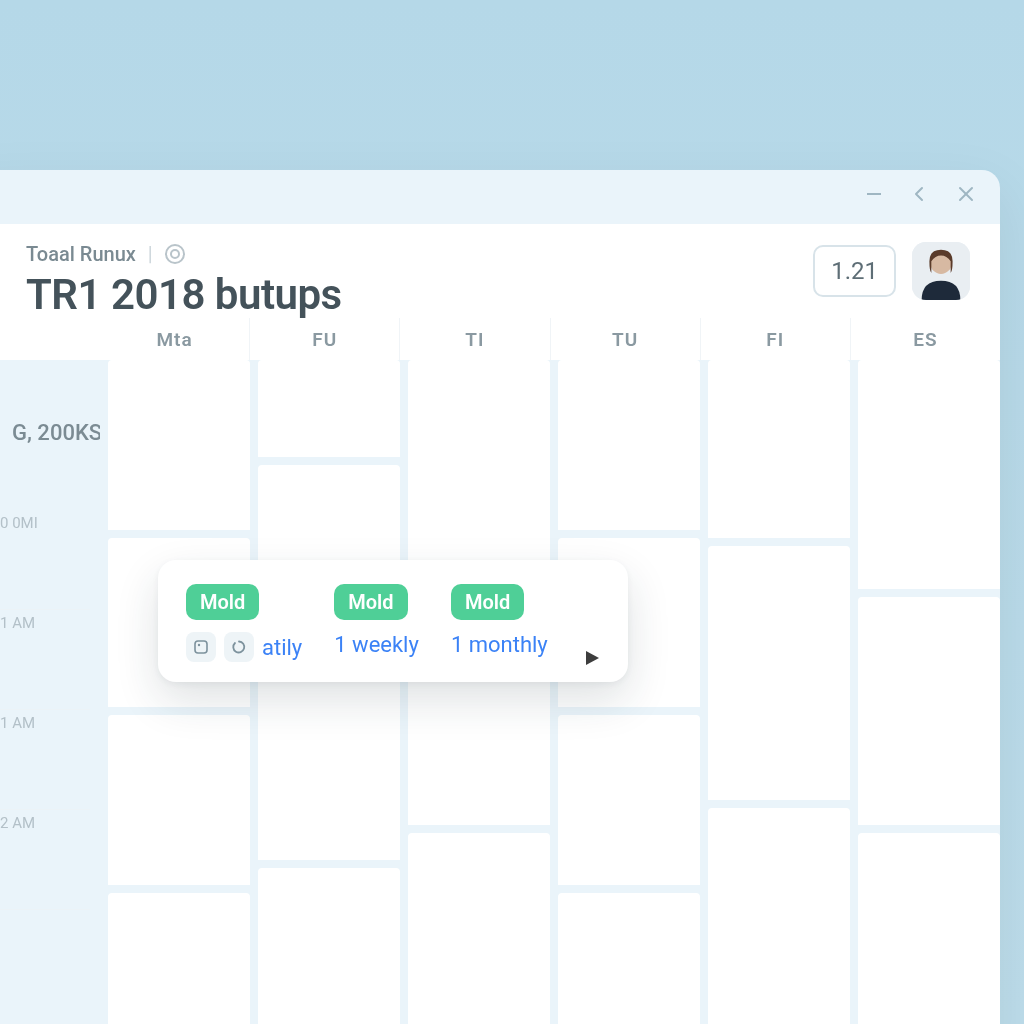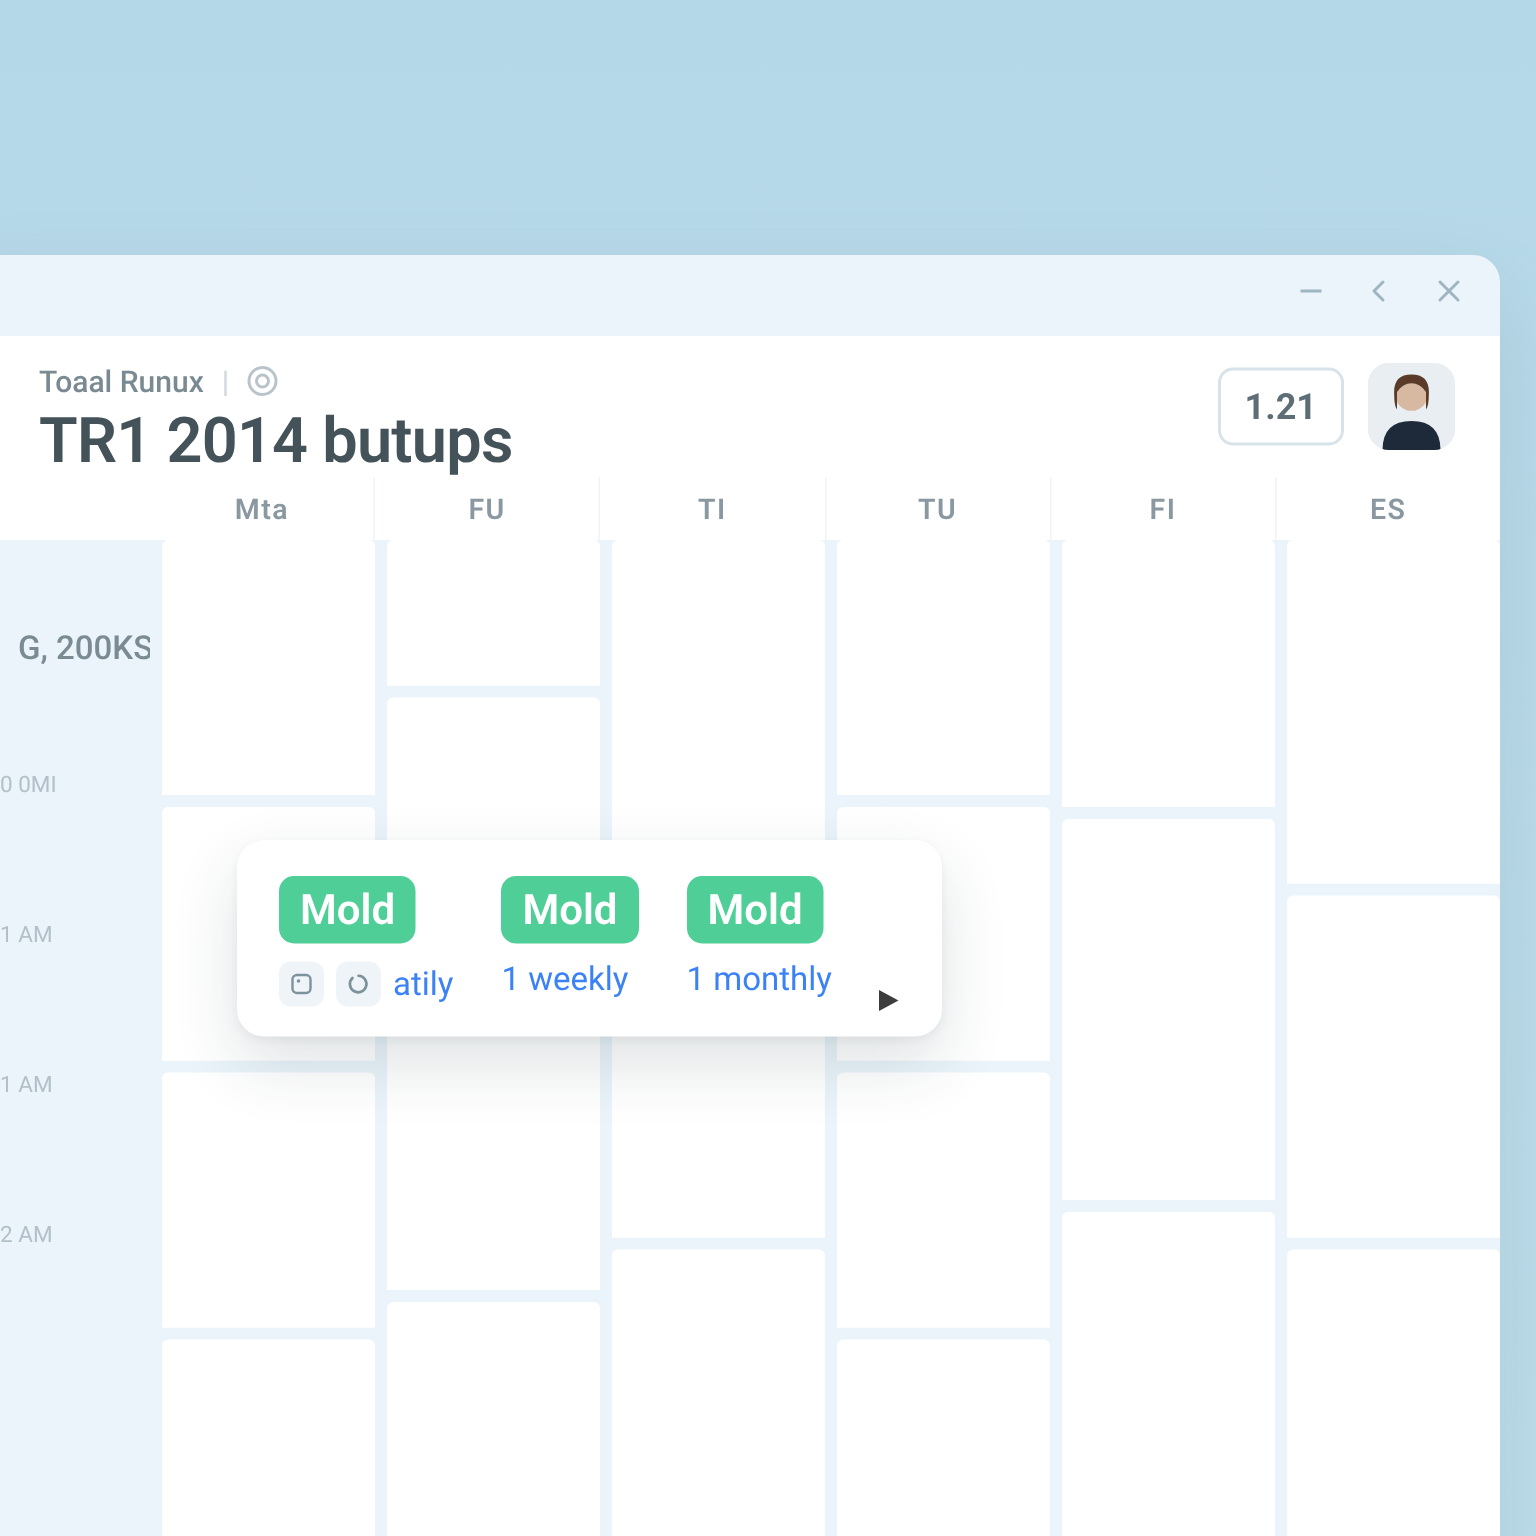--- a/index.html
+++ b/index.html
@@ -66,21 +66,21 @@
   }
   .header-right {
     position:absolute; right:30px; top:18px;
     display:flex; align-items:center; gap:16px;
   }
   .version-badge {
     padding: 10px 16px;
     border: 2px solid #d8e3e9;
     border-radius: 10px;
     font-size: 24px;
-    font-weight: 700;
+    font-weight: 400;
     color: #5e6e76;
     background:#fff;
   }
   .avatar {
     width: 58px; height: 58px;
     border-radius: 14px;
     background: #e8eef2;
     overflow: hidden;
     position: relative;
   }
@@ -154,21 +154,21 @@
     padding: 24px 28px 20px;
     display:flex;
     gap: 32px;
   }
   .p-item { display:flex; flex-direction:column; gap:12px; }
   .tag {
     align-self:flex-start;
     background:#4fcf97;
     color:#ffffff;
     font-weight:600;
-    font-size:28px;
+    font-size:20px;
     padding: 6px 14px;
     border-radius: 10px;
   }
   .p-item .line2 {
     display:flex; align-items:center; gap:8px;
     font-size:22px; color:#3b82f6;
   }
   .iconbtn {
     width:30px;height:30px;border-radius:8px;background:#eef4f7;
     display:flex;align-items:center;justify-content:center;color:#7d929d;
@@ -204,21 +204,21 @@
         </svg>
     </div>
   </div>
 
   <div class="header">
     <div class="breadcrumb">
       <span>Toaal Runux</span>
       <span class="sep">|</span>
       <span class="target-icon"></span>
     </div>
-    <div class="page-title">TR1 2014 butups</div>
+    <div class="page-title">TR1 2018 butups</div>
 
     <div class="header-right">
       <div class="version-badge">1.21</div>
       <div class="avatar">
         <svg viewBox="0 0 60 60">
           <rect width="60" height="60" fill="#e9eef2"></rect>
           <circle cx="30" cy="22" r="11" fill="#d7b9a2"></circle>
           <path d="M10 60 Q10 40 30 40 Q50 40 50 60 Z" fill="#1e2a3a"></path>
           <path d="M18 20 Q18 8 30 8 Q42 8 42 20 Q42 30 40 32 L40 20 Q36 14 30 14 Q24 14 20 20 L20 32 Q18 30 18 20 Z" fill="#5a3b2a"></path>
         </svg>

